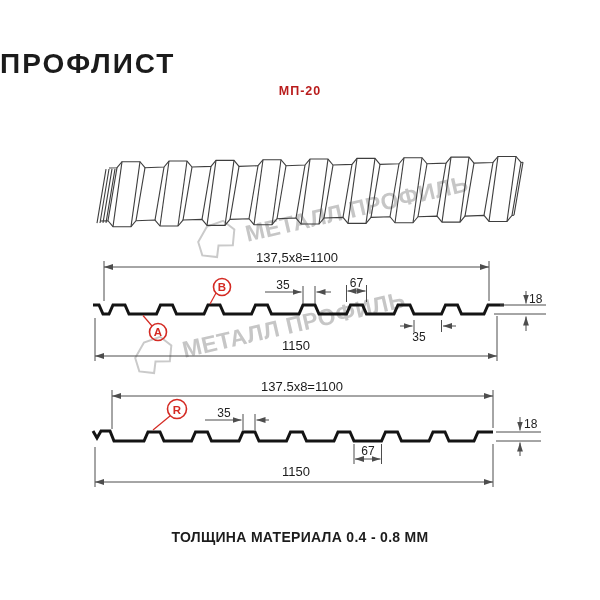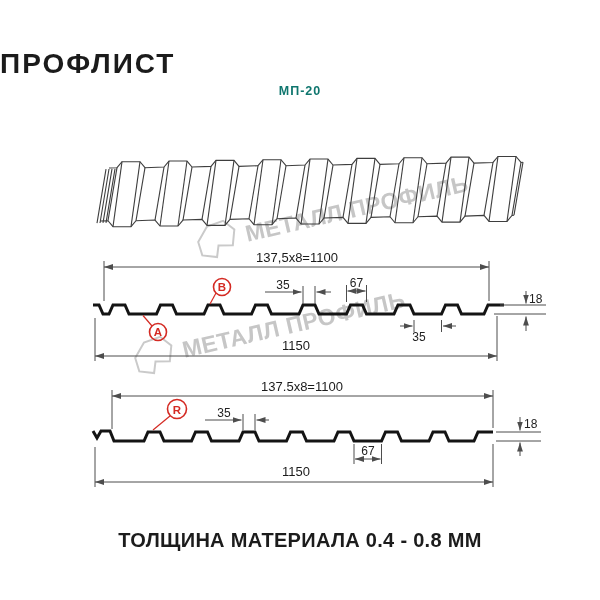--- a/index.html
+++ b/index.html
@@ -1,23 +1,23 @@
 <!DOCTYPE html>
 <html><head>
 <meta charset="utf-8">
 <style>
   html,body{margin:0;padding:0;background:#fff;}
   .canvas{position:relative;width:600px;height:600px;background:#ffffff;overflow:hidden;
           font-family:"Liberation Sans",sans-serif;}
   .title{position:absolute;top:48px;left:0;width:100%;text-align:left;
          font-size:28px;font-weight:800;letter-spacing:2px;color:#1b1b1b;}
   .subtitle{position:absolute;top:84px;left:0;width:100%;text-align:center;
-         font-size:12.5px;font-weight:600;letter-spacing:1px;color:#0f766e;}
+         font-size:12.5px;font-weight:600;letter-spacing:1px;color:#b91c1c;}
   .footer{position:absolute;top:529px;left:0;width:100%;text-align:center;
-         font-size:20px;font-weight:700;letter-spacing:0.3px;color:#1c1c1c;}
+         font-size:14px;font-weight:700;letter-spacing:0.3px;color:#1c1c1c;}
   .wm{position:absolute;display:flex;align-items:center;gap:7px;
       transform:rotate(-13deg);transform-origin:0 50%;pointer-events:none;}
   .wm-text{font-size:23px;font-weight:700;letter-spacing:0.5px;color:#c6c6c6;white-space:nowrap;}
   svg{position:absolute;left:0;top:0;}
   .tl{stroke:#3e3e3e;stroke-width:1.1;fill:none;}                
   .dl{stroke:#4d4d4d;stroke-width:1;fill:none;}                  
   .prof{stroke:#141414;stroke-width:3;fill:none;stroke-linejoin:miter;}
   .red{stroke:#d42a23;fill:none;stroke-width:1.6;}
   .redline{stroke:#d42a23;stroke-width:1.2;fill:none;}
   text.dim{font-family:"Liberation Sans",sans-serif;font-size:12px;fill:#222;}

